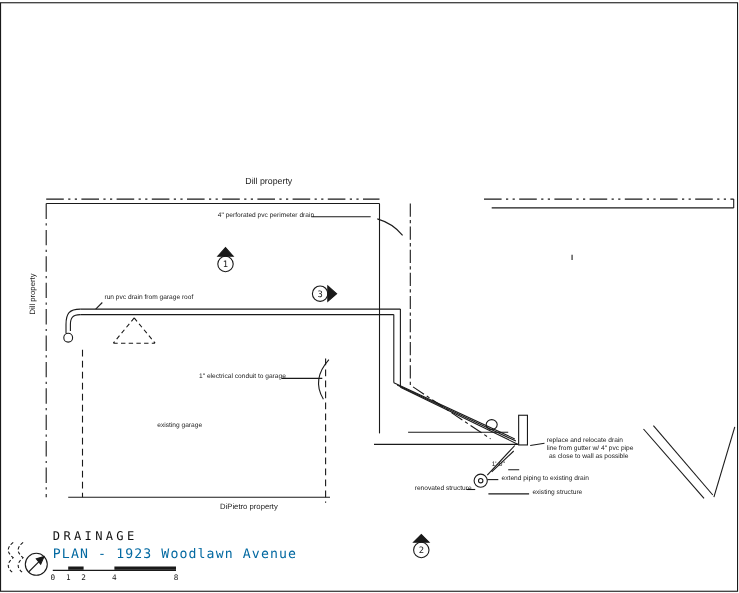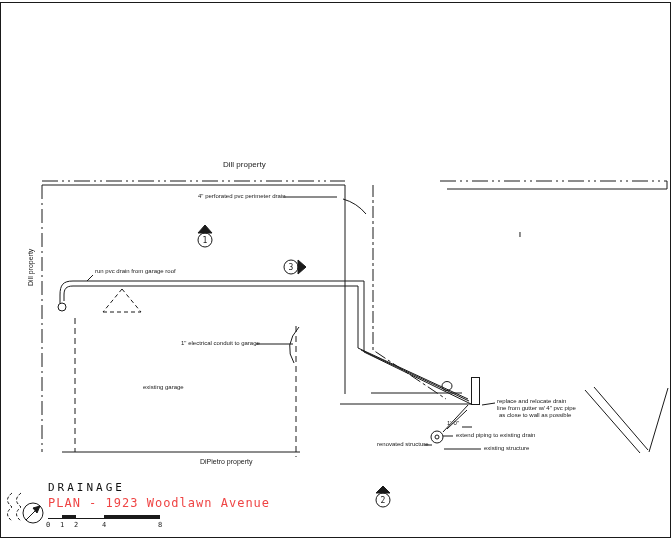--- a/index.html
+++ b/index.html
@@ -9,21 +9,21 @@
   }
   svg.linework{position:absolute;left:0;top:0;}
   .t{position:absolute;color:#1a1a1a;white-space:nowrap;line-height:1.05;
      font-family:"Liberation Sans",sans-serif;}
   .t6{font-size:6px;}
   .t7{font-size:7px;}
   .t8{font-size:8px;}
   .vert{transform:rotate(-90deg);transform-origin:0 0;}
   .mono{font-family:"DejaVu Sans Mono",monospace;text-align:right;}
   .title1{font-size:11px;letter-spacing:3px;color:#111;}
-  .title2{font-size:12px;letter-spacing:1px;color:#ef4444;}
+  .title2{font-size:12px;letter-spacing:1px;color:#0369a1;}
   .bold{font-weight:bold;}
 </style>
 </head>
 <body>
 
 <div class="sheet">
 
   <svg class="linework" width="672" height="539" viewBox="0 0 672 539">
     <g stroke="#1a1a1a" fill="none" stroke-width="1">
 

